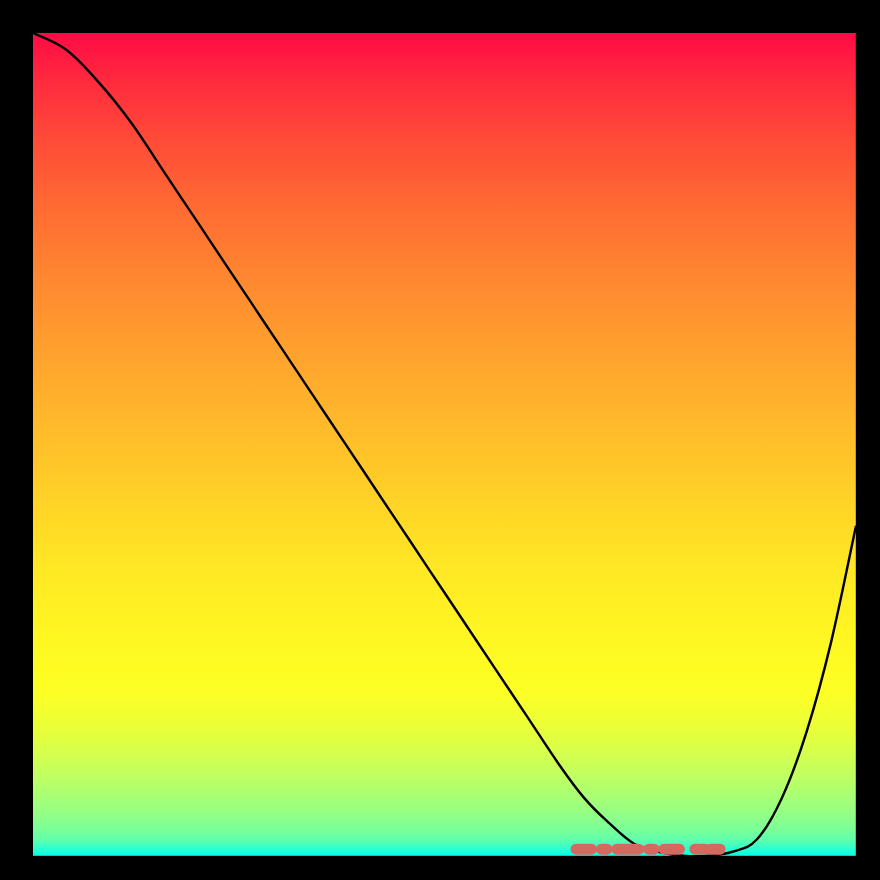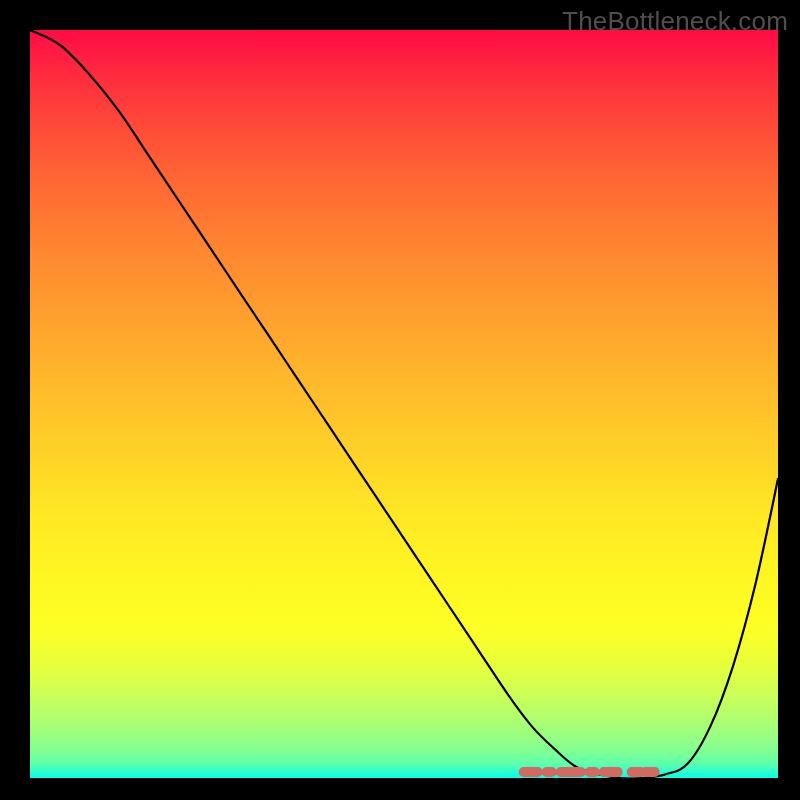--- a/index.html
+++ b/index.html
@@ -78,15 +78,14 @@
 
 <div class="frame">
 
   <div class="plot-area"></div>
 
   <svg class="overlay" viewBox="0 0 748 748" preserveAspectRatio="none">
     <path id="curve-path" class="curve" d="M 0.0 0.0 C 5.4 2.7, 19.1 6.9, 29.9 15.0 C 40.7 23.0, 49.1 32.8, 59.8 44.9 C 70.6 57.0, 79.0 67.5, 89.8 82.3 C 100.5 97.1, 108.9 111.0, 119.7 127.2 C 130.5 143.3, 138.8 155.9, 149.6 172.0 C 160.4 188.2, 168.7 200.8, 179.5 216.9 C 190.3 233.1, 198.7 245.6, 209.4 261.8 C 220.2 278.0, 228.6 290.5, 239.4 306.7 C 250.1 322.8, 258.5 335.4, 269.3 351.6 C 280.1 367.7, 288.4 380.3, 299.2 396.4 C 310.0 412.6, 318.3 425.2, 329.1 441.3 C 339.9 457.5, 348.3 470.0, 359.0 486.2 C 369.8 502.4, 378.2 514.9, 389.0 531.1 C 399.7 547.2, 408.1 559.8, 418.9 576.0 C 429.7 592.1, 438.0 604.7, 448.8 620.8 C 459.6 637.0, 469.3 652.3, 478.7 665.7 C 488.1 679.2, 493.1 686.2, 501.2 695.6 C 509.2 705.1, 515.5 710.7, 523.6 718.1 C 531.7 725.5, 538.0 732.1, 546.0 736.8 C 554.1 741.5, 560.4 742.2, 568.5 744.3 C 576.6 746.3, 582.8 747.3, 590.9 748.0 C 599.0 748.7, 605.3 748.7, 613.4 748.0 C 621.4 747.3, 627.7 747.0, 635.8 744.3 C 643.9 741.6, 650.2 741.8, 658.2 733.0 C 666.3 724.3, 672.6 713.1, 680.7 695.6 C 688.8 678.1, 695.0 661.4, 703.1 635.8 C 711.2 610.2, 717.5 587.2, 725.6 553.5 C 733.6 519.9, 744.0 467.6, 748.0 448.8"></path>
     <path id="band-path" class="bottom-band" d="M 493.7 742.0 L 643.3 742.0"></path>
   </svg>
 
-  <div class="watermark">TheBottleneck.com</div>
 
 </div>
 
 </body></html>

